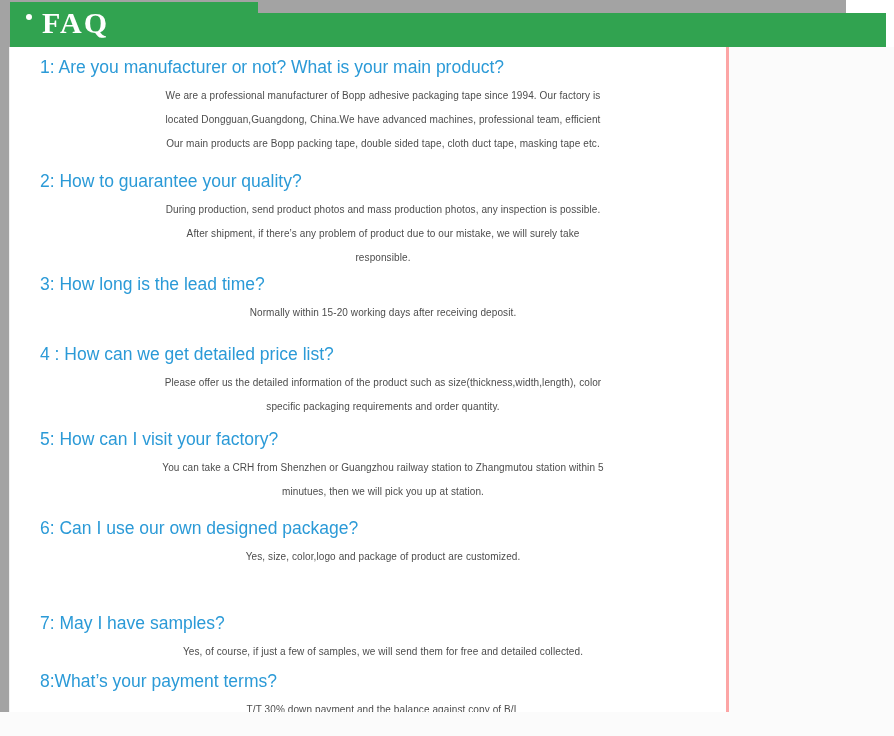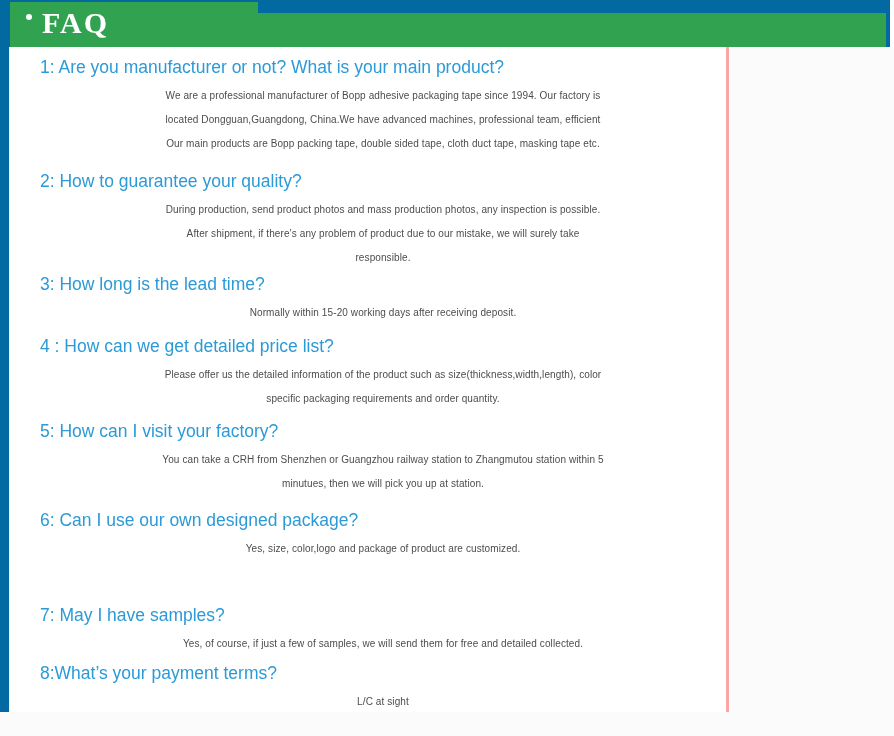--- a/index.html
+++ b/index.html
@@ -1,18 +1,18 @@
 <!DOCTYPE html>
 <html><head>
 <meta charset="utf-8">
 <style>
   html,body{margin:0;padding:0;}
   body{width:894px;height:736px;overflow:hidden;background:#ffffff;}
-  #page{position:relative;width:846px;height:736px;background:#0369a1;
-        font-family:"Liberation Sans",sans-serif;padding-left:44px;}
+  #page{position:relative;width:846px;height:736px;background:#a3a3a3;
+        font-family:"Liberation Sans",sans-serif;}
 
   
   .banner-label{position:absolute;left:10px;top:2px;width:248px;height:45px;
                 background:#31a350;}
   .banner-strip{position:absolute;left:258px;top:13px;width:628px;height:34px;
                 background:#31a350;}
   .bullet{position:absolute;left:16px;top:12px;width:6px;height:6px;
           border-radius:50%;background:#ffffff;}
   .banner-title{position:absolute;left:32px;top:4px;color:#ffffff;
                 font-family:"Liberation Serif",serif;font-weight:bold;
@@ -30,21 +30,21 @@
          border-right:3px solid #fca5a5;border-left:1px solid #f1f1f1;
          padding:10px 0 0 30px;overflow:hidden;}
 
   .faq-q{color:#2b9ad7;font-size:17.5px;line-height:20px;font-weight:400;
          margin:0 0 7px 0;white-space:nowrap;}
   .faq-a{color:#4c4c4c;font-size:10px;line-height:24px;white-space:nowrap;
          letter-spacing:0.1px;text-align:center;}
 
   .fs1{margin-bottom:15px;}
   .fs2{margin-bottom:4px;}
-  .fs3{margin-bottom:11px;}
+  .fs3{margin-bottom:19px;}
   .fs4{margin-bottom:10px;}
   .fs5{margin-bottom:14px;}
   .fs6{margin-bottom:7px;}
   .fs7{margin-bottom:7px;margin-top:44px;}
   .fs8{margin-bottom:0;}
 </style>
 </head>
 <body>
 
 <div id="page">
@@ -96,17 +96,18 @@
       <div class="faq-a">Yes, size, color,logo and package of product are customized.</div>
     </div>
 
     <div class="faq-section fs7">
       <h3 class="faq-q">7: May I have samples?</h3>
       <div class="faq-a">Yes, of course, if just a few of samples, we will send them for free and detailed collected.</div>
     </div>
 
     <div class="faq-section fs8">
       <h3 class="faq-q">8:What’s your payment terms?</h3>
+      <div class="faq-a">T/T 30% down payment and the balance against copy of B/L</div>
       <div class="faq-a">L/C at sight</div>
     </div>
 
   </div>
 </div>
 
 </body></html>

